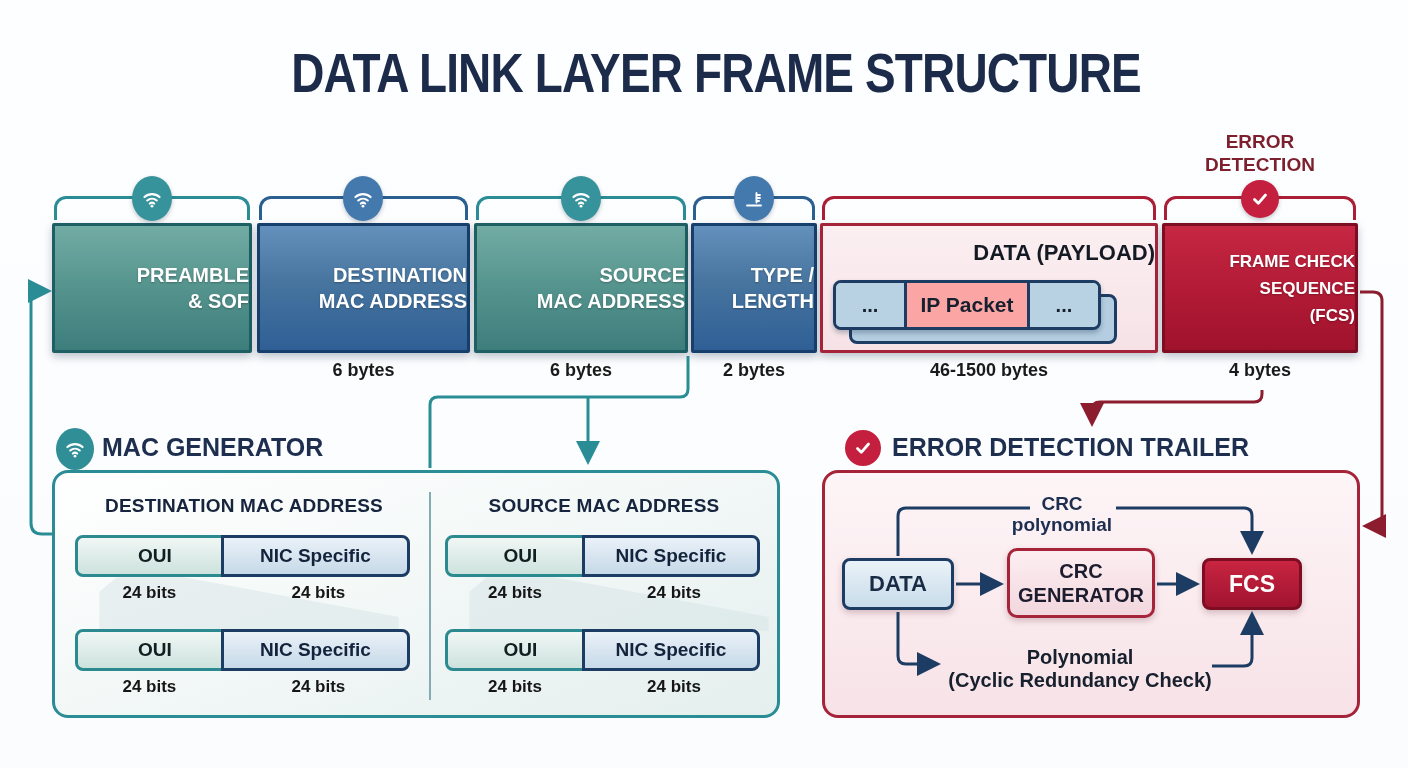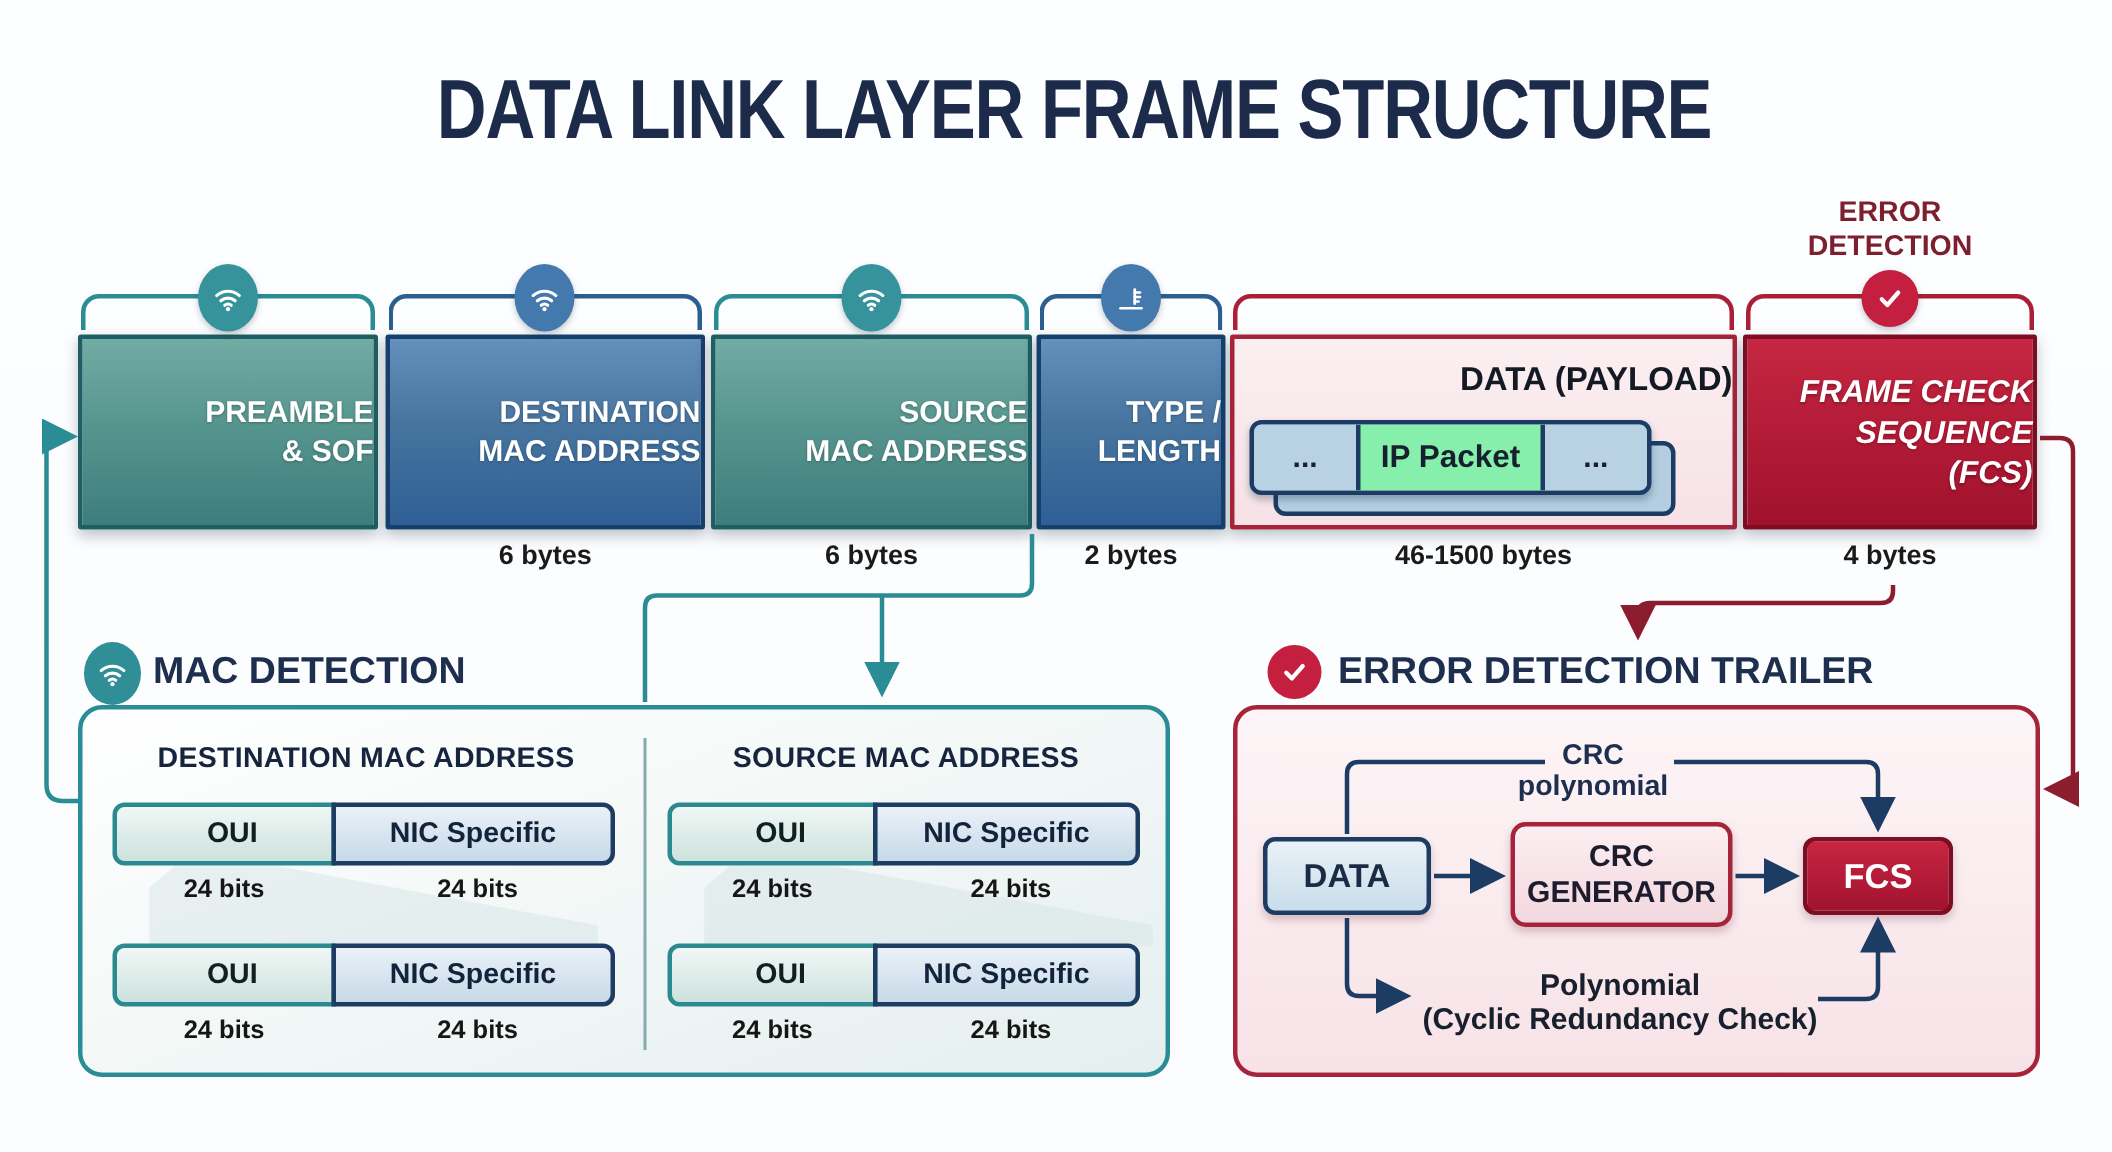--- a/index.html
+++ b/index.html
@@ -37,39 +37,39 @@
     position:absolute;top:223px;height:130px;box-sizing:border-box;
     border-radius:2px;display:flex;flex-direction:column;
     align-items:flex-end;justify-content:center;
     box-shadow:0 4px 9px rgba(25,45,75,.28);
   }
   .field .fl{display:block;text-align:center;color:#fff;font-weight:bold;
     font-size:20px;line-height:26px;text-shadow:0 1px 2px rgba(0,0,0,.28);}
   .field.teal{background:linear-gradient(180deg,#72aca4 0%,#57968f 45%,#3d7d7c 100%);border:3px solid #1e5f63;}
   .field.blue{background:linear-gradient(180deg,#6390bc 0%,#47759f 45%,#2f5f96 100%);border:3px solid #173f6b;}
   .field.redbox{background:linear-gradient(180deg,#c62742 0%,#b11a35 55%,#a0122c 100%);border:3px solid #7c0d22;}
-  .field.redbox .fl{font-size:21px;line-height:27px;font-style:italic;}
+  .field.redbox .fl{font-size:17px;line-height:27px;}
   .field.payload{
     background:linear-gradient(180deg,#fbeff1 0%,#f6e2e6 100%);
     border:3px solid #a6243a;justify-content:flex-start;
   }
   .payload-title{margin-top:14px;font-size:22px;font-weight:bold;color:#141a24;text-align:center;}
   .pk-back{
     position:absolute;left:26px;top:68px;width:268px;height:50px;box-sizing:border-box;
     background:#b4cde0;border:3px solid #1d3c63;border-radius:8px;
   }
   .pk-front{
     position:absolute;left:10px;top:54px;width:268px;height:50px;box-sizing:border-box;
     display:flex;background:#b9d2e3;border:3px solid #1d3c63;border-radius:8px;
     overflow:hidden;box-shadow:0 3px 5px rgba(25,45,75,.3);
   }
   .pk-cell{display:flex;align-items:center;justify-content:center;
     font-weight:bold;color:#16202e;box-sizing:border-box;}
   .pk-cell.side{width:26%;font-size:20px;background:#b9d2e3;}
-  .pk-cell.mid{width:48%;font-size:21px;background:#86efac;
+  .pk-cell.mid{width:48%;font-size:21px;background:#fca5a5;
     border-left:3px solid #1d3c63;border-right:3px solid #1d3c63;}
   
   .bytes{
     position:absolute;top:360px;height:24px;text-align:center;
     font-size:18px;font-weight:bold;color:#1a1a1a;
   }
   
   .err-top{
     position:absolute;left:1160px;top:130px;width:200px;text-align:center;
     font-size:19px;line-height:23px;font-weight:bold;color:#7e1f2d;
@@ -229,21 +229,21 @@
   <div class="bytes" style="left:1162px;width:196px;">4 bytes</div>
 
   <div class="sec-icon" id="mac-head-icon">
     <svg width="26" height="26" viewBox="0 0 24 24" fill="none" stroke="#ffffff" stroke-width="1.9" stroke-linecap="round">
       <path d="M5 10.2a10.5 10.5 0 0 1 14 0"></path>
         <path d="M7.6 13.4a6.7 6.7 0 0 1 8.8 0"></path>
       <path d="M10 16.2a3.2 3.2 0 0 1 4 0"></path>
         <circle cx="12" cy="18.6" r="1.3" fill="#ffffff" stroke="none"></circle>
     </svg>
   </div>
-  <div class="sec-head" style="left:102px;">MAC DETECTION</div>
+  <div class="sec-head" style="left:102px;">MAC GENERATOR</div>
 
   <div class="sec-icon" id="trailer-head-icon">
     <svg width="24" height="24" viewBox="0 0 24 24" fill="none" stroke="#ffffff" stroke-width="2.8" stroke-linecap="round" stroke-linejoin="round">
       <path d="M6.5 12.5 L10.3 16.3 L17.5 8"></path>
     </svg>
   </div>
   <div class="sec-head" style="left:892px;">ERROR DETECTION TRAILER</div>
 
   <div class="panel" id="mac-panel">
     <div class="mac-col" id="mac-col-dest">

